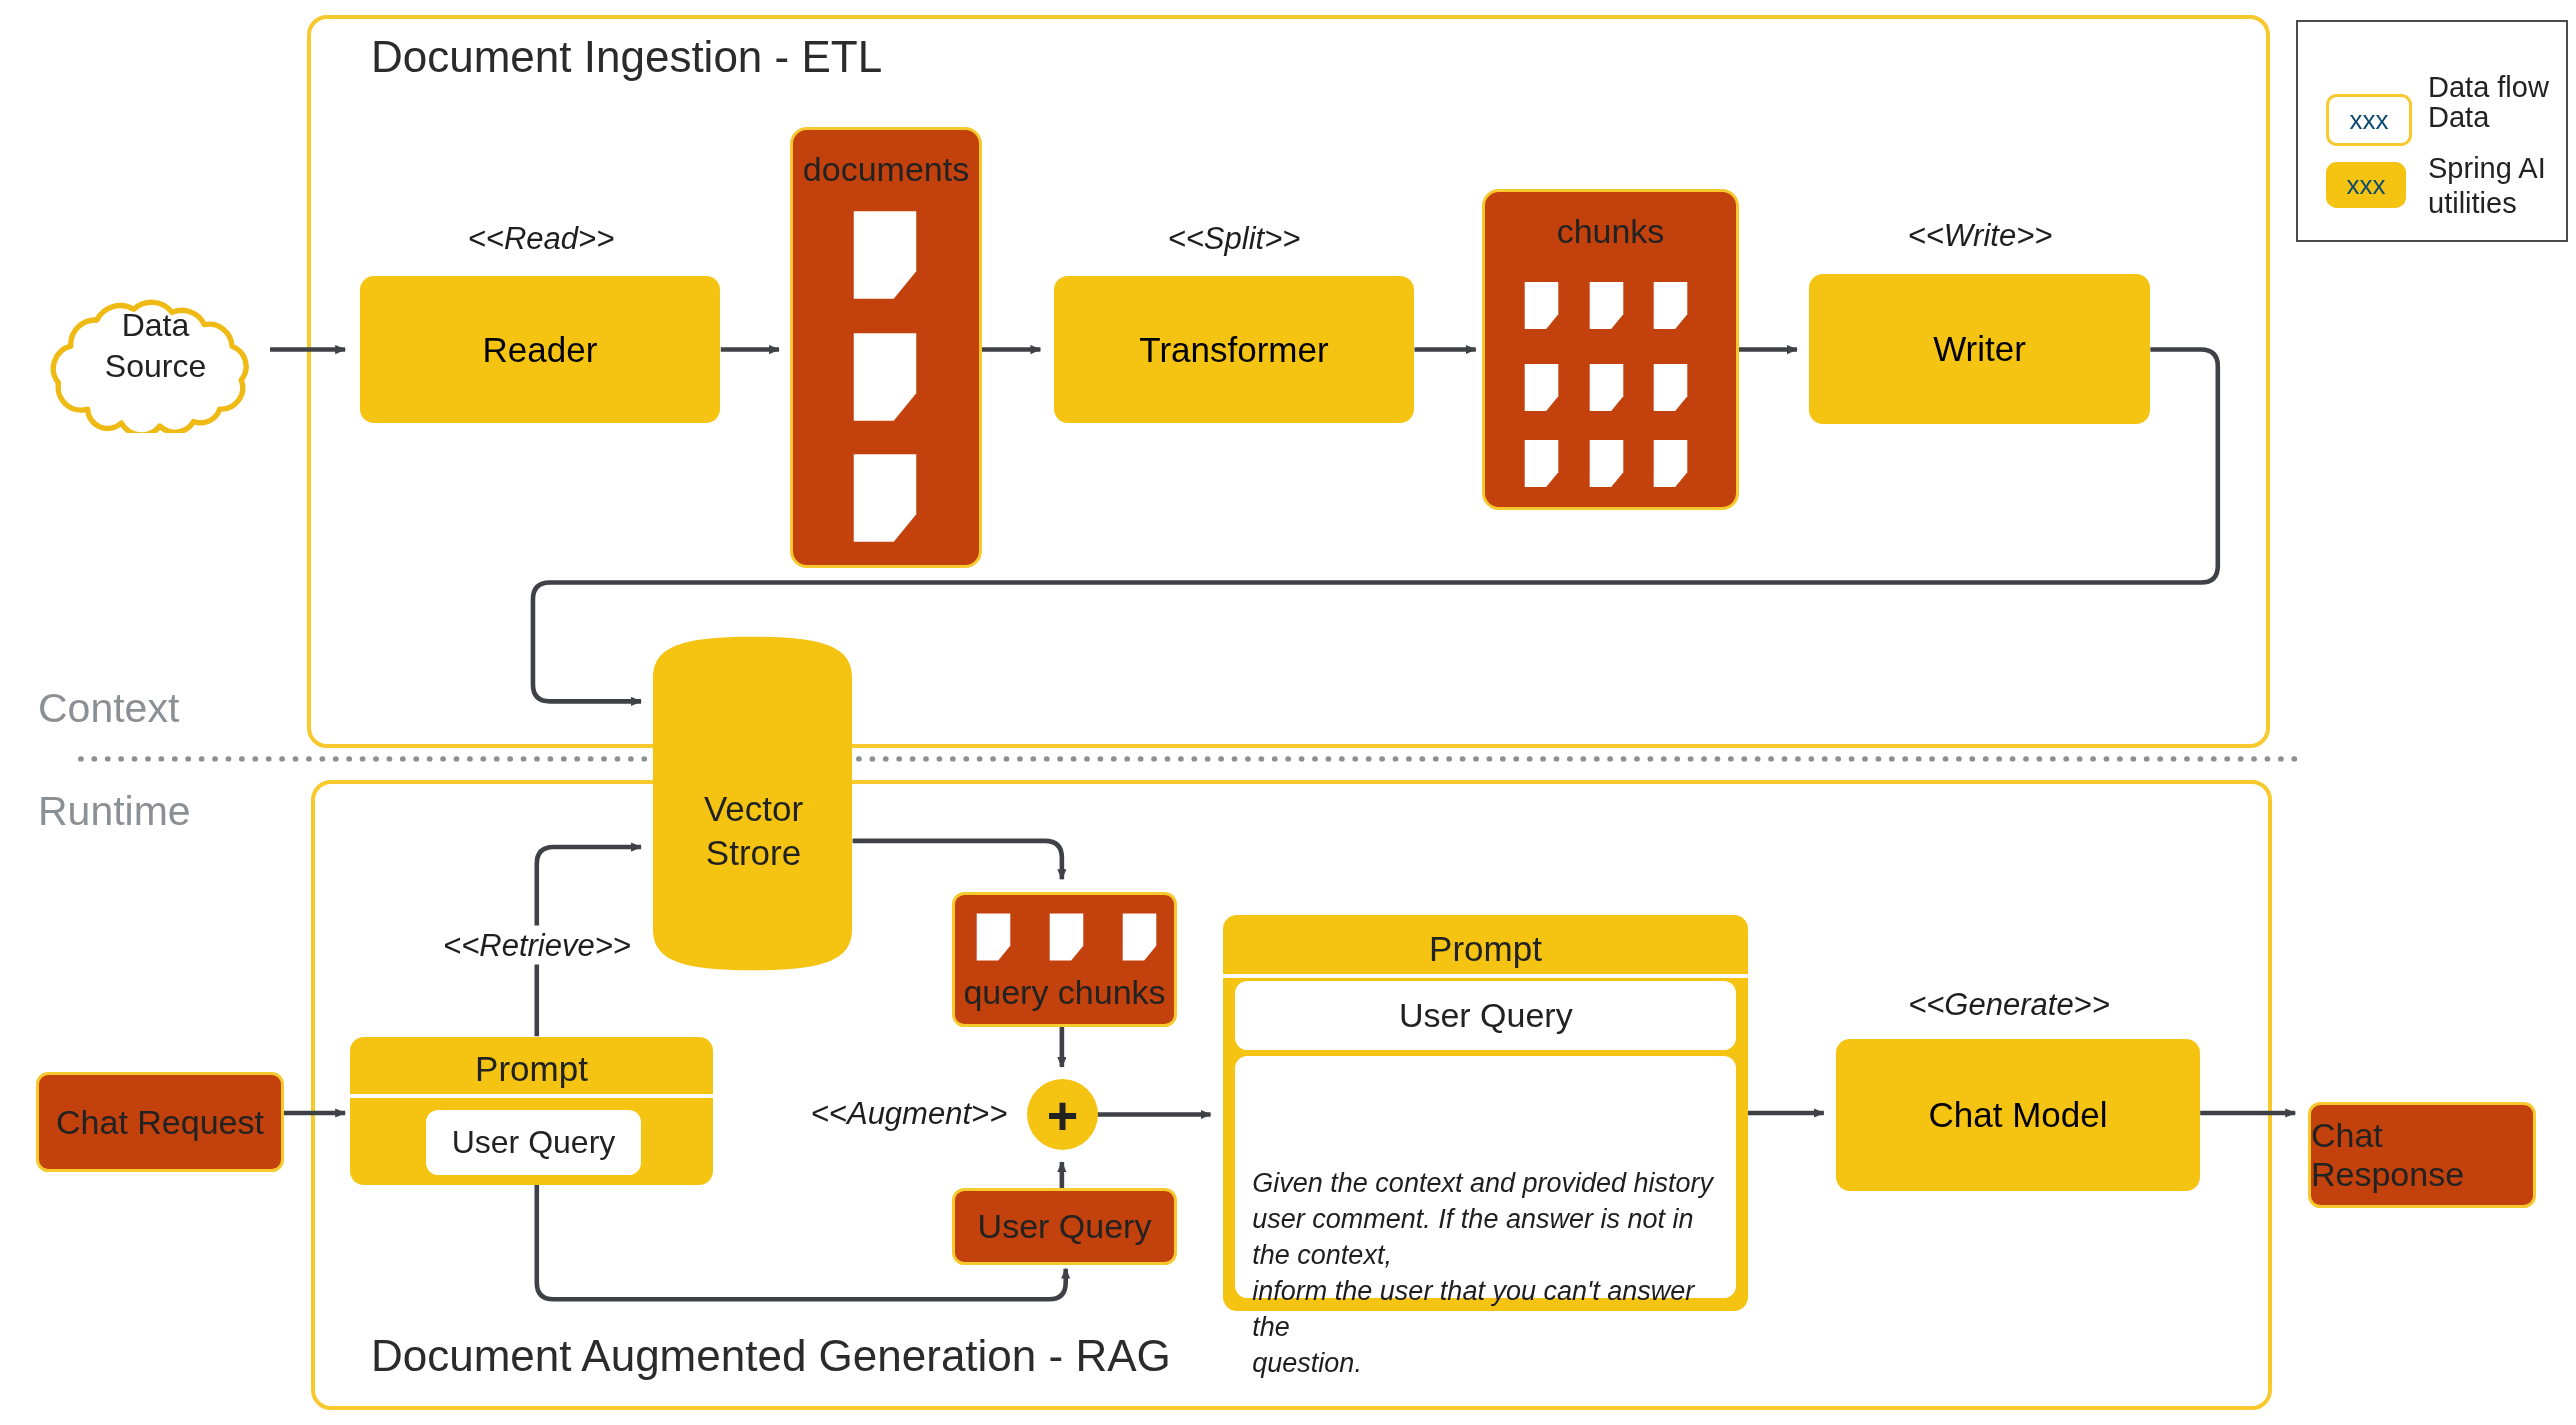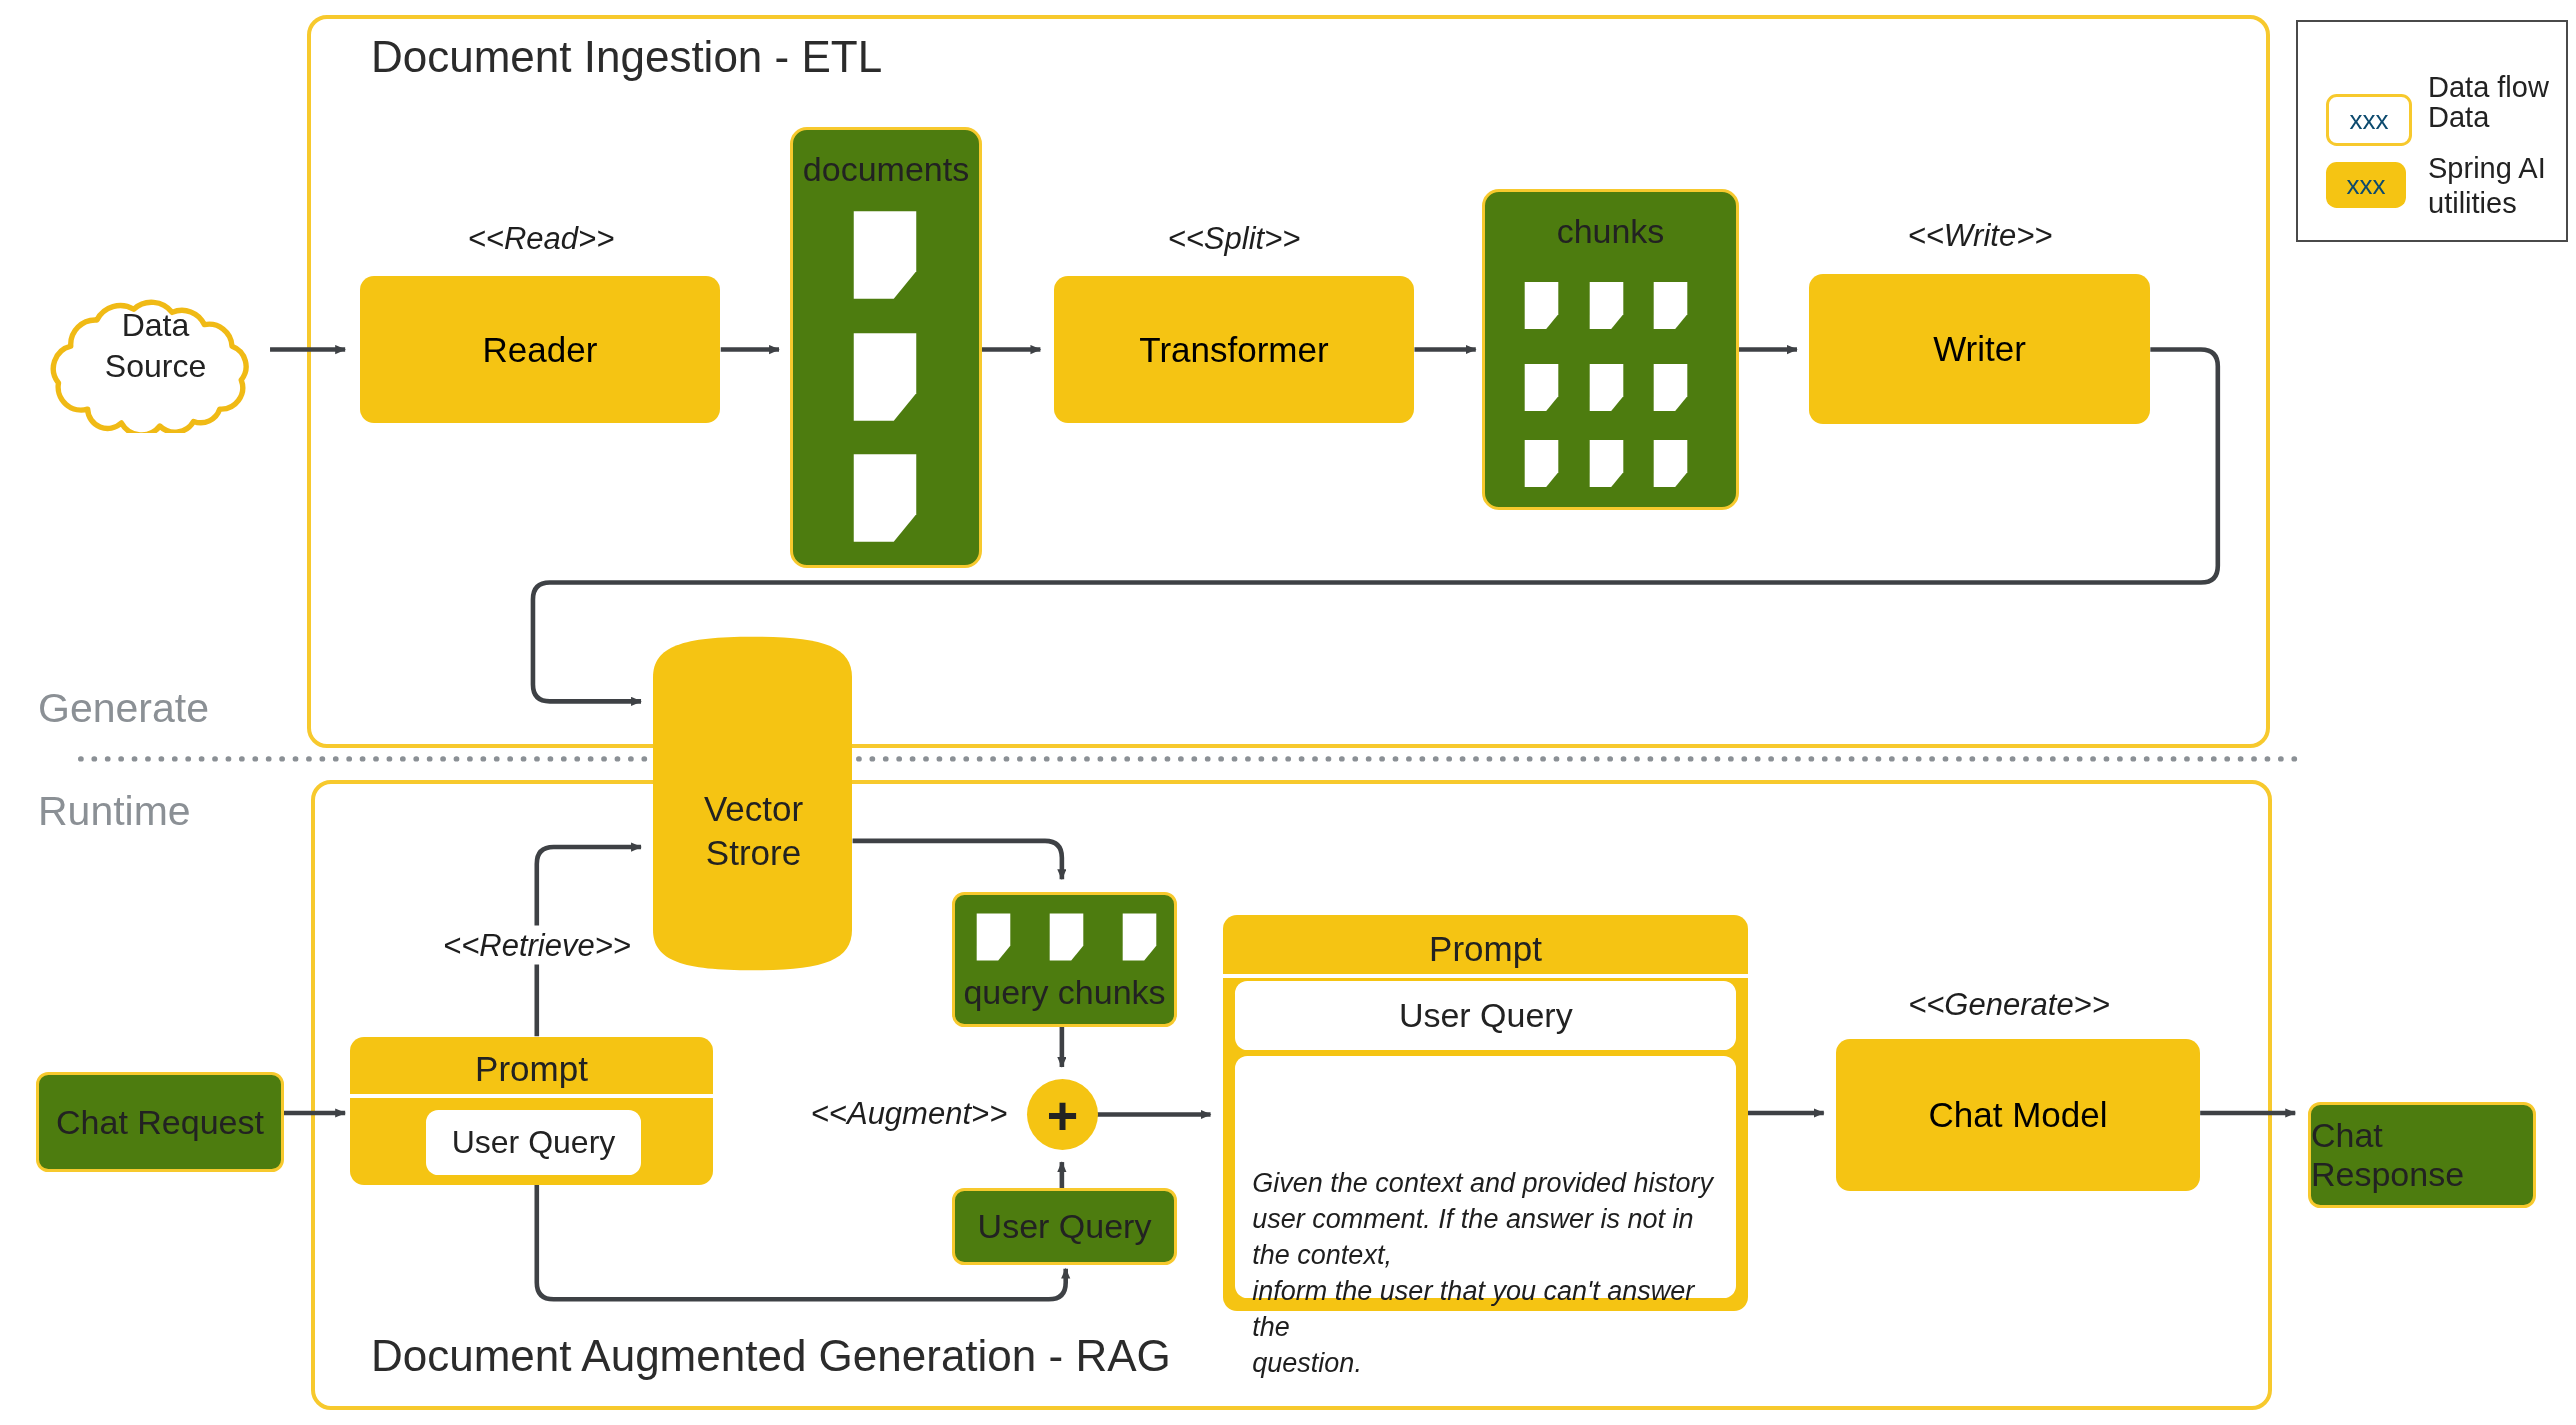--- a/index.html
+++ b/index.html
@@ -9,21 +9,21 @@
   html,body{margin:0;padding:0;background:#ffffff;}
   body{font-family:"Liberation Sans", sans-serif; color:var(--ink);}
   .canvas{position:relative;width:2576px;height:1425px;background:#fff;overflow:hidden;}
   .abs{position:absolute;}
   
   .container{position:absolute;border:4.6px solid var(--yellow_border);border-radius:20px;background:#fff;z-index:1;}
   .section-title{position:absolute;font-size:44px;color:#2b2b2b;z-index:5;white-space:nowrap;margin-left:40px;}
   .side-label{position:absolute;font-size:41px;color:var(--muted);z-index:5;white-space:nowrap;}
   
   .node-yellow{position:absolute;background:var(--yellow);border-radius:14px;display:flex;align-items:center;justify-content:center;font-size:35px;color:#000000;z-index:3;}
-  .node-white{position:absolute;background:#4d7c0f;border:3.8px solid var(--yellow_border);border-radius:14px;display:flex;align-items:center;justify-content:center;font-size:34px;color:#222;z-index:3;}
+  .node-white{position:absolute;background:#c2410c;border:3.8px solid var(--yellow_border);border-radius:14px;display:flex;align-items:center;justify-content:center;font-size:34px;color:#222;z-index:3;}
   .stereotype{position:absolute;transform:translate(-50%,-50%);font-style:italic;font-size:31px;color:#1e1e1e;background:#fff;padding:1.5px 7.7px;z-index:4;white-space:nowrap;}
   
   svg.overlay{position:absolute;left:0;top:0;z-index:2;}
   .connector{fill:none;stroke:var(--arrow);stroke-width:6;}
   .dotted{stroke:var(--muted);stroke-width:7;stroke-linecap:round;stroke-dasharray:0.5 17;fill:none;}
   
   .doc{display:block;}
   
   .label-top{position:absolute;left:0;right:0;text-align:center;font-size:34px;color:#222;}
   
@@ -63,21 +63,21 @@
       </symbol>
     </defs>
   </svg>
 
   <div class="container" style="left:307px;top:15.3px;width:1955px;height:725px;"></div>
   <div class="container" style="left:311px;top:780px;width:1953px;height:622px;"></div>
 
   <div class="section-title" style="left:331px;top:32px;">Document Ingestion - ETL</div>
   <div class="section-title" style="left:331px;top:1331px;">Document Augmented Generation - RAG</div>
 
-  <div class="side-label" style="left:38px;top:685px;">Generate</div>
+  <div class="side-label" style="left:38px;top:685px;">Context</div>
   <div class="side-label" style="left:38px;top:788px;">Runtime</div>
 
   <svg class="overlay" width="2576" height="1425" viewBox="0 0 3360 1859">
     <defs>
       <marker id="ah" markerWidth="15" markerHeight="13" refX="13" refY="6" orient="auto" markerUnits="userSpaceOnUse">
         <path d="M0,0 L14,6 L0,12 Z" fill="#3E4145"></path>
       </marker>
     </defs>
     <line class="dotted" x1="105" y1="990" x2="2996" y2="990"></line>
     <path class="connector" marker-end="url(#ah)" d="M352 456 H450"></path>

